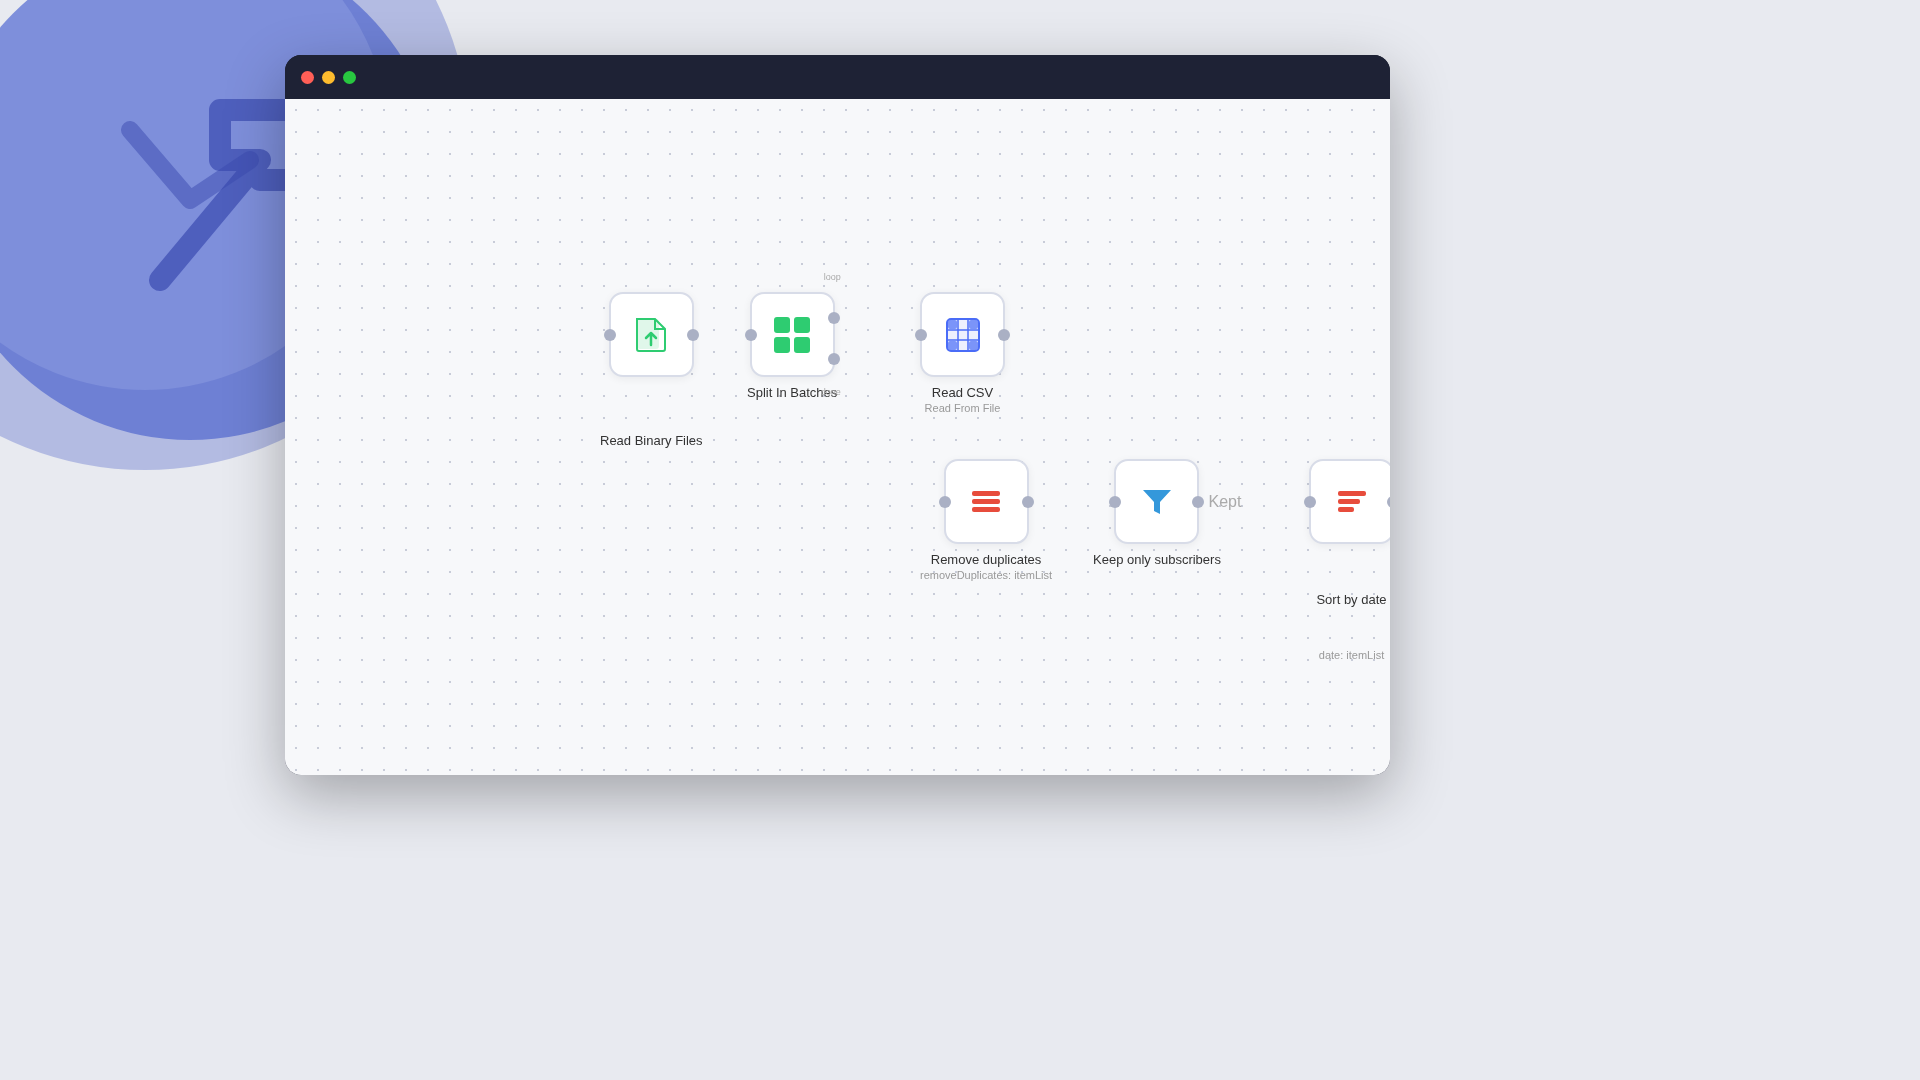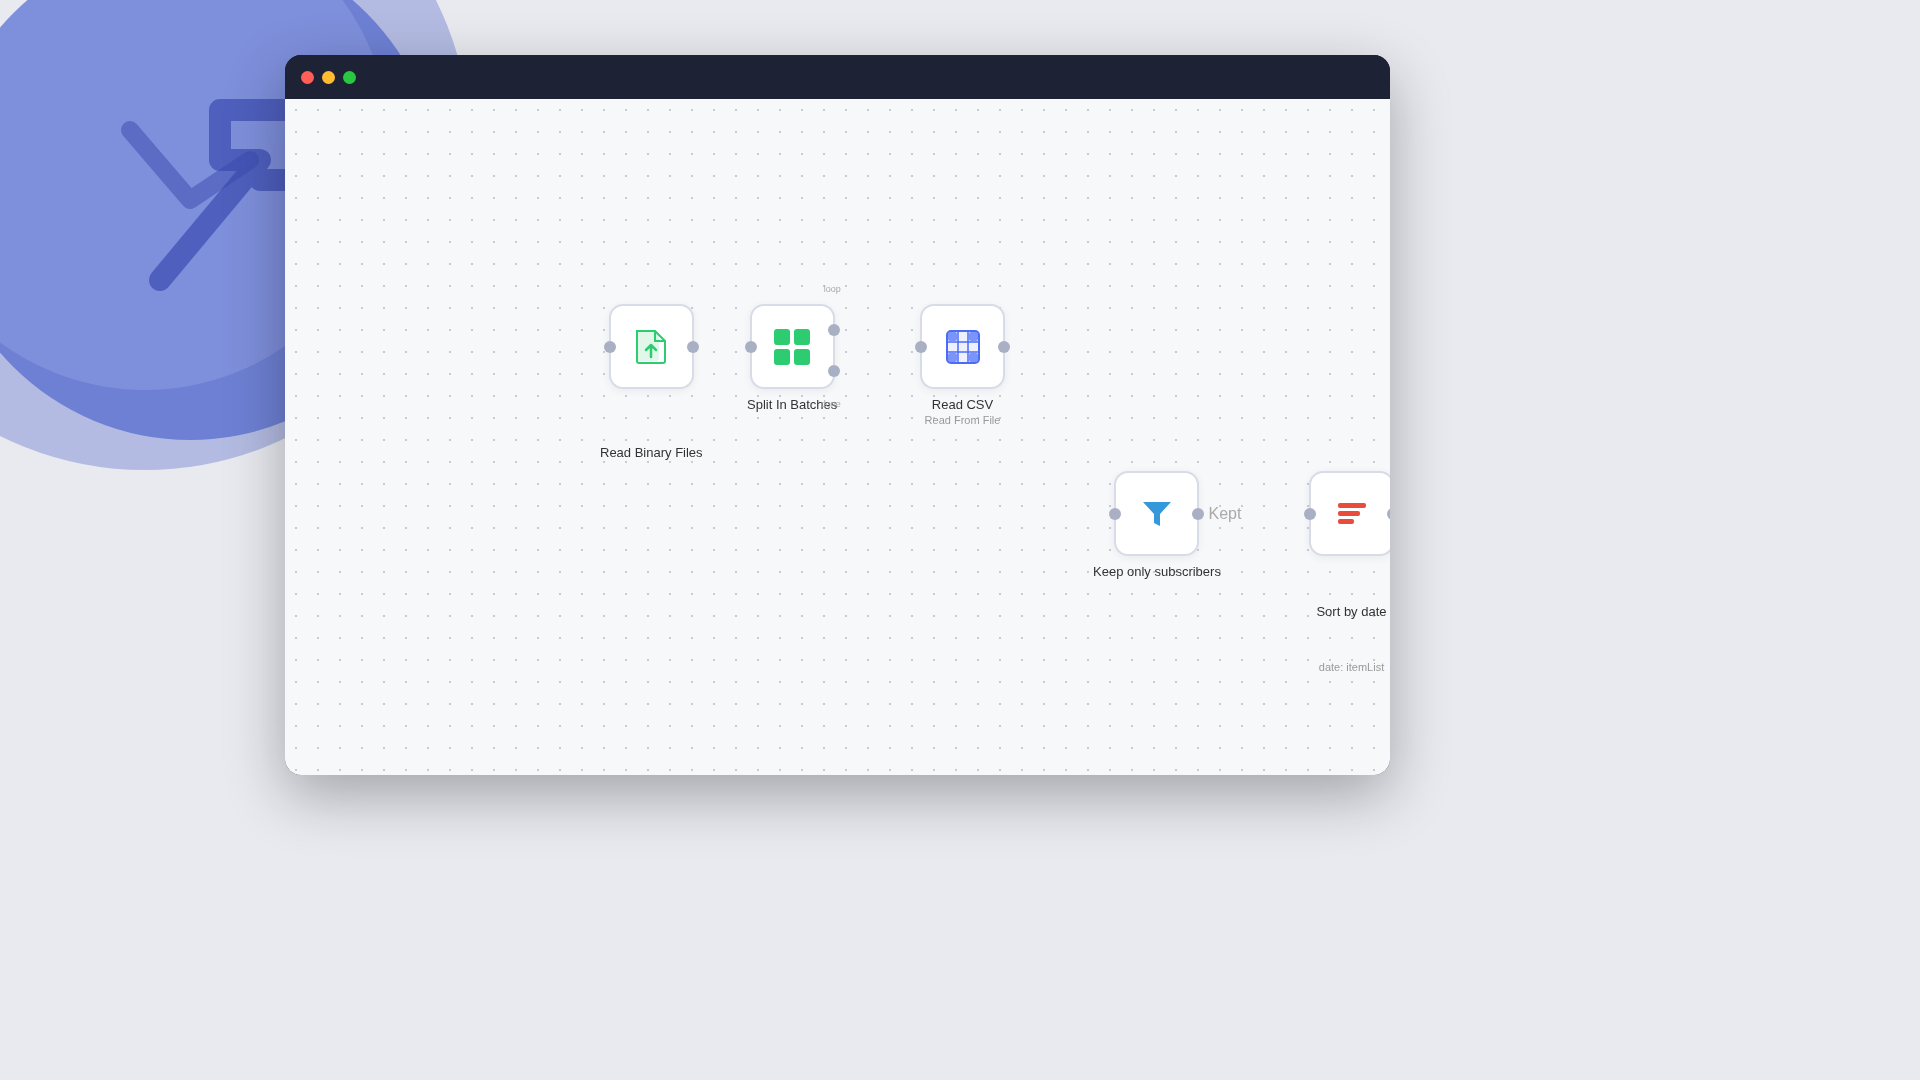--- a/index.html
+++ b/index.html
@@ -88,21 +88,20 @@
       width: 85px;
       height: 85px;
       background: white;
       border: 2px solid #d8dce8;
       border-radius: 14px;
       display: flex;
       align-items: center;
       justify-content: center;
       position: relative;
       box-shadow: 0 2px 8px rgba(0,0,0,0.06);
-      margin-top: 12px;
     }
     .node-label {
       margin-top: 8px;
       font-size: 13px;
       font-weight: 500;
       color: #333;
       text-align: center;
       white-space: nowrap;
     }
     .node-sublabel {
@@ -274,20 +273,34 @@
           <rect x="25" y="4" width="9" height="9" rx="2" fill="#4a6cf7" opacity="0.7"></rect>
           <rect x="4" y="25" width="9" height="9" rx="2" fill="#4a6cf7" opacity="0.7"></rect>
           <rect x="25" y="25" width="9" height="9" rx="2" fill="#4a6cf7" opacity="0.7"></rect>
         </svg>
       </div>
       <div class="node-label">Read CSV</div>
       <div class="node-sublabel">Read From File</div>
     </div>
 
 
+    <div class="node" style="left: 635px; top: 360px;">
+      <div class="node-box">
+        <div class="port port-left"></div>
+        <div class="port port-right"></div>
+
+        <svg width="36" height="36" viewBox="0 0 36 36">
+          <rect x="4" y="7" width="28" height="5" rx="2" fill="#e74c3c"></rect>
+          <rect x="4" y="15" width="28" height="5" rx="2" fill="#e74c3c"></rect>
+          <rect x="4" y="23" width="28" height="5" rx="2" fill="#e74c3c"></rect>
+        </svg>
+      </div>
+      <div class="node-label">Remove duplicates</div>
+      <div class="node-sublabel">removeDuplicates: itemList</div>
+    </div>
 
     <div class="node" style="left: 808px; top: 360px;">
       <div class="node-box">
         <div class="port port-left"></div>
         <div class="port port-right" style="right: -7px; top: 50%; transform: translateY(-50%);"></div>
         <span style="position:absolute; right: -44px; top: 50%; transform: translateY(-50%); font-size: 16px; color: #aaa;">Kept</span>
 
         <svg width="36" height="36" viewBox="0 0 36 36">
           <path d="M4 6 L32 6 L21 18 L21 30 L15 27 L15 18 Z" fill="#3498db"></path>
         </svg>

